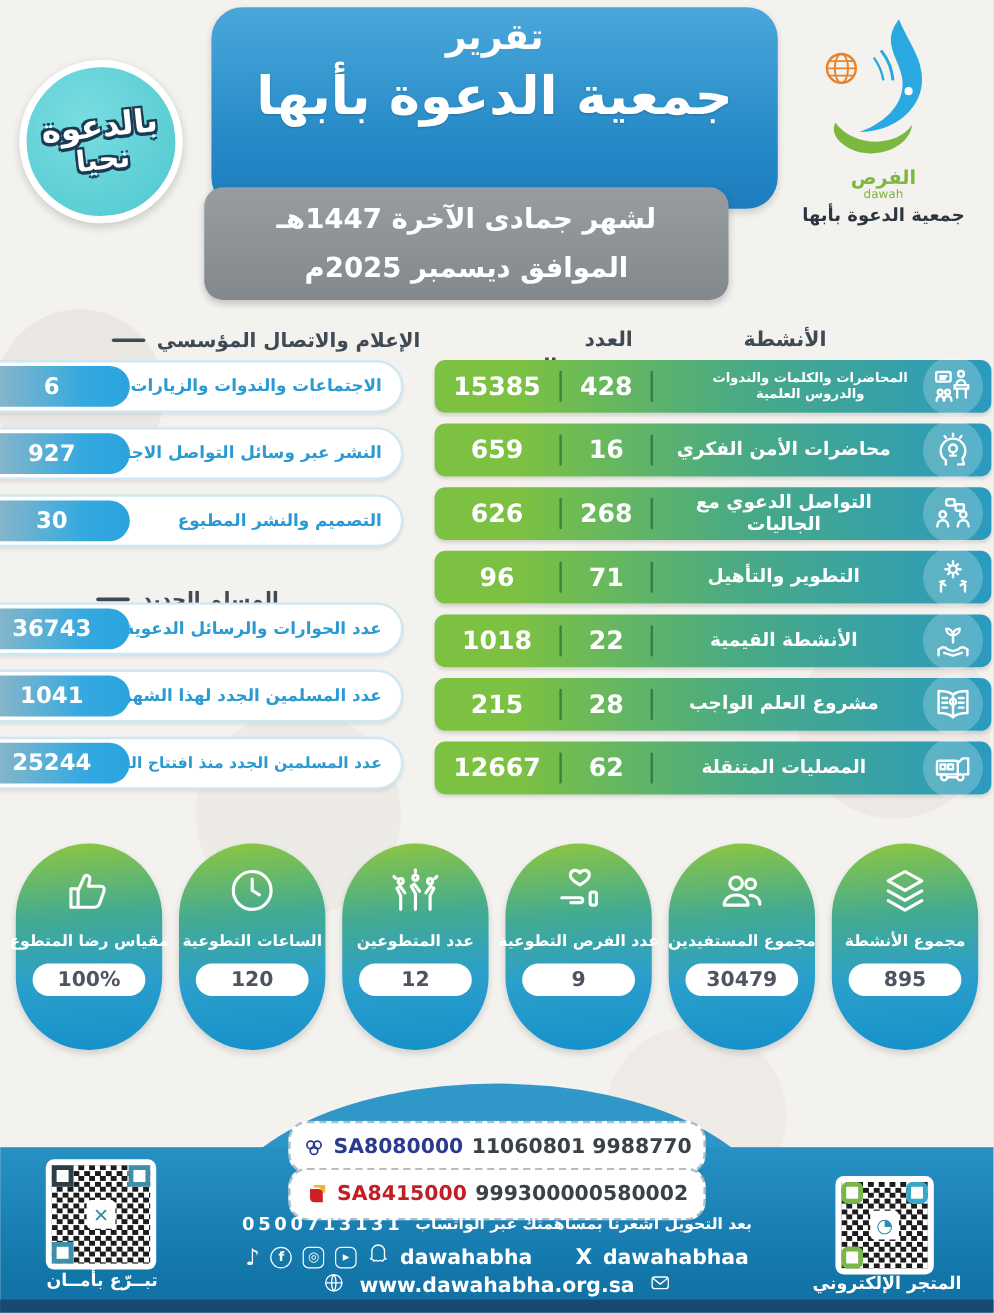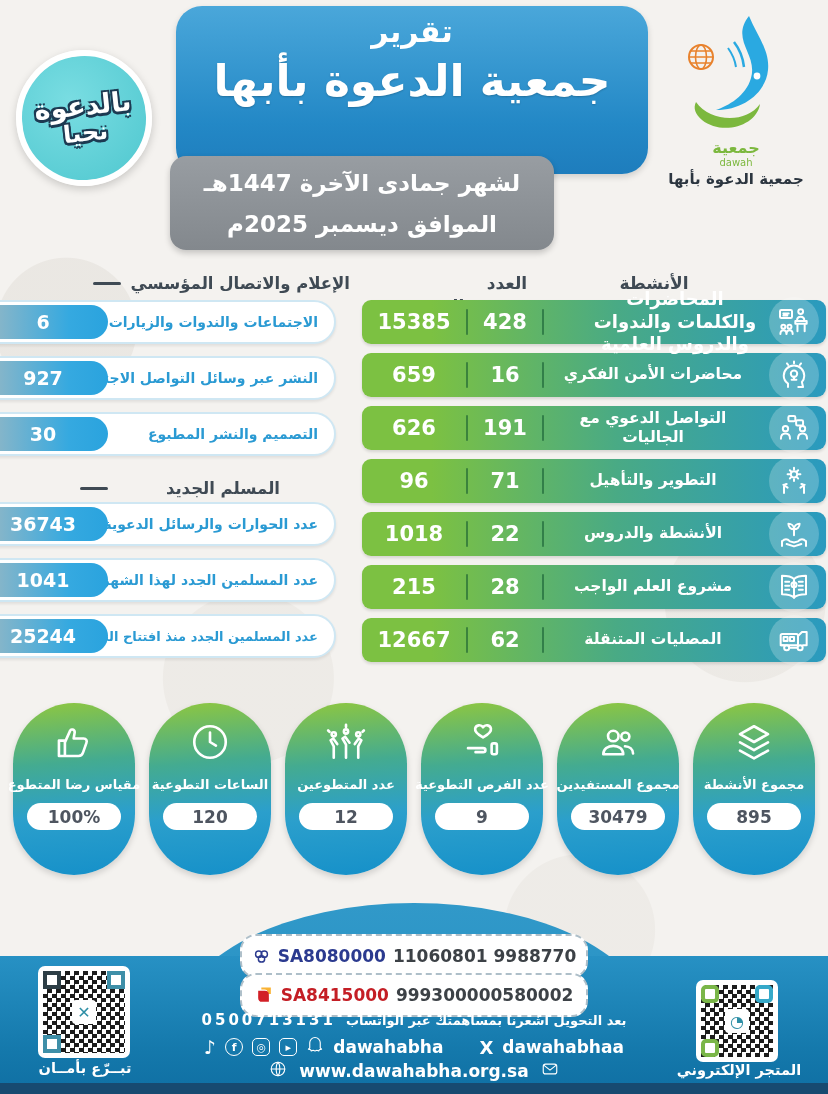--- a/index.html
+++ b/index.html
@@ -15,21 +15,21 @@
       radial-gradient(circle at 70% 85%, rgba(185,178,165,.10) 0 75px, transparent 76px); }
   .abs { position:absolute; }
 
   
   .title-card { left:176px; top:6px; width:472px; height:168px; border-radius:26px;
     background:linear-gradient(180deg,#4aa7da 0%,#2388c6 70%,#1e7dbd 100%);
     color:#fff; text-align:center; box-shadow:0 3px 6px rgba(0,0,0,.15); }
   .report-word { font-size:30px; font-weight:bold; margin-top:8px; }
   .org-callig  { font-size:44px; font-weight:bold; margin-top:6px; letter-spacing:-1px;
                  text-shadow:0 1px 2px rgba(0,0,0,.2); }
-  .period-card { left:170px; top:156px; width:384px; height:94px; border-radius:16px;
+  .period-card { left:170px; top:156px; width:437px; height:94px; border-radius:16px;
     background:linear-gradient(180deg,#989da2,#83888d); color:#fff; text-align:center;
     font-weight:bold; font-size:23px; line-height:1.8; padding-top:7px;
     box-shadow:0 3px 6px rgba(0,0,0,.2); }
   .badge { left:16px; top:50px; width:136px; height:136px; border-radius:50%;
     background:radial-gradient(circle at 40% 35%, #79dde2, #4fc7cf);
     border:6px solid #fff; box-shadow:0 3px 8px rgba(0,0,0,.18);
     display:flex; flex-direction:column; align-items:center; justify-content:center;
     transform:rotate(-6deg); color:#fff; font-weight:bold;
     text-shadow:-2px -2px 0 #1d3a52, 2px -2px 0 #1d3a52, -2px 2px 0 #1d3a52, 2px 2px 0 #1d3a52, 0 3px 0 #1d3a52; }
   .badge .l1 { font-size:27px; } .badge .l2 { font-size:24px; margin-top:-2px; }
@@ -46,21 +46,21 @@
   .trows { left:362px; top:300px; width:464px; }
   .trow { height:44px; margin-bottom:9px; border-radius:9px; display:flex; align-items:center;
     background:linear-gradient(to left,#2a9abf 0%,#49aa85 45%,#7cc142 85%);
     box-shadow:0 2px 3px rgba(0,0,0,.12); color:#fff; }
   .cicon { width:64px; display:flex; justify-content:center; }
   .cicon .circ { width:50px; height:50px; border-radius:50%; background:rgba(255,255,255,.22);
     display:flex; align-items:center; justify-content:center; }
   .cicon svg { width:32px; height:32px; stroke:#fff; fill:none; stroke-width:1.5;
     stroke-linecap:round; stroke-linejoin:round; }
   .clabel { flex:1; text-align:center; font-weight:bold; font-size:15.5px; line-height:1.25; padding:0 4px; }
-  .clabel.two { font-size:18px;padding-left:48px; }
+  .clabel.two { font-size:11px;padding-left:48px; }
   .sep { width:2px; height:26px; background:rgba(14,84,46,.55); border-radius:1px; }
   .ccount { width:74px; text-align:center; font-weight:bold; font-size:21px; }
   .cbenef { width:104px; text-align:center; font-weight:bold; font-size:21px; }
 
   
   .sec-head { display:flex; align-items:center; color:#3f4a54; font-weight:bold; font-size:16.5px; }
   .sec-head .dash { width:28px; height:3px; background:#3f4a54; margin-right:10px; border-radius:2px; }
   .pill { left:-26px; width:362px; height:44px; background:#fff; border:2px solid #cfe7f3;
     border-radius:22px; box-shadow:0 2px 3px rgba(0,0,0,.08); }
   .pill .plabel { position:absolute; right:16px; top:0; height:40px; display:flex; align-items:center;
@@ -140,21 +140,21 @@
       <path d="M93 4 C74 28 102 42 95 66 C90 84 72 94 60 98 C88 98 110 80 112 58 C114 38 101 24 93 4 Z" fill="#2aa9e1"></path>
       <path d="M78 30 c7 9 9 16 10 25" stroke="#2aa9e1" stroke-width="2.5" fill="none"></path>
       <path d="M72 36 c5 7 7 12 8 19" stroke="#2aa9e1" stroke-width="2" fill="none"></path>
       <circle cx="101" cy="64" r="3.4" fill="#fff"></circle>
       <path d="M40 90 C54 110 90 112 104 92 C101 114 66 124 46 108 C39 102 37 96 40 90 Z" fill="#7cb83e"></path>
       <circle cx="45" cy="45" r="12" stroke="#e8822d" stroke-width="2" fill="none"></circle>
       <ellipse cx="45" cy="45" rx="5.5" ry="12" stroke="#e8822d" stroke-width="1.6" fill="none"></ellipse>
       <path d="M33.5 45 h23 M35 39 h20 M35 51 h20" stroke="#e8822d" stroke-width="1.4"></path>
       <text x="28" y="76" font-size="16" font-weight="bold" fill="#7cb83e"></text>
     </svg>
-    <div style="color:#7cb83e;font-weight:bold;font-size:16px;margin-top:-28px">جمعية</div>
+    <div style="color:#7cb83e;font-weight:bold;font-size:16px;margin-top:-28px">الفرص</div>
     <div style="color:#7cb83e;font-weight:normal;font-size:10px">dawah</div>
     <div class="logo-callig">جمعية الدعوة بأبها</div>
   </div>
 
   <div class="abs thead">
     <div class="h-ico"></div>
     <div class="h-act">الأنشطة</div>
     <div class="h-cnt">العدد</div>
     <div class="h-ben">المستفيدين</div>
   </div>
@@ -209,21 +209,21 @@
               <path d="M2.2 20c0-2.4 1.5-3.8 3.4-3.8S9 17.6 9 20"></path>
               <circle cx="18.4" cy="12.5" r="2"></circle>
               <path d="M15 20c0-2.4 1.5-3.8 3.4-3.8s3.4 1.4 3.4 3.8"></path>
               <rect x="7.8" y="3" width="5.2" height="4" rx="1"></rect>
               <rect x="13.6" y="6.2" width="5.2" height="4" rx="1"></rect>
             </svg>
           </span>
         </div>
       <div class="clabel">التواصل الدعوي مع الجاليات</div>
       <div class="sep"></div>
-      <div class="ccount">191</div>
+      <div class="ccount">268</div>
       <div class="sep"></div>
       <div class="cbenef">626</div>
     </div>
 
     <div class="trow">
       <div class="cicon">
           <span class="circ">
         <svg viewBox="0 0 24 24">
               <circle cx="12" cy="7" r="2.4"></circle>
               <path d="M12 3.4V2M12 12v-1.4M8.6 7H7.2M16.8 7h-1.4M9.9 4.9 8.9 3.9M14.1 4.9l1-1M9.9 9.1l-1 1M14.1 9.1l1 1"></path>
@@ -242,21 +242,21 @@
       <div class="cicon">
           <span class="circ">
         <svg viewBox="0 0 24 24">
               <path d="M12 13V8.5"></path>
               <path d="M12 8.5C12 6 10 4.4 7.8 4.4c0 2.6 2 4.1 4.2 4.1zM12 8.5c0-2.5 2-4.1 4.2-4.1 0 2.6-2 4.1-4.2 4.1z"></path>
               <path d="M3 17.5c2-2 4-2 6 0l3 .9 3-.9c2-2 4-2 6 0"></path>
               <path d="M3 17.5V21M21 17.5V21M6.5 19.5l5.5 1.8 5.5-1.8"></path>
             </svg>
           </span>
         </div>
-      <div class="clabel">الأنشطة والدروس</div>
+      <div class="clabel">الأنشطة القيمية</div>
       <div class="sep"></div>
       <div class="ccount">22</div>
       <div class="sep"></div>
       <div class="cbenef">1018</div>
     </div>
 
     <div class="trow">
       <div class="cicon">
           <span class="circ">
         <svg viewBox="0 0 24 24">
@@ -307,21 +307,21 @@
   </div>
   <div class="abs pill" style="top:356px">
     <span class="plabel">النشر عبر وسائل التواصل الاجتماعي</span>
     <span class="pval">927</span>
   </div>
   <div class="abs pill" style="top:412px">
     <span class="plabel">التصميم والنشر المطبوع</span>
     <span class="pval">30</span>
   </div>
 
-  <div class="abs sec-head" style="left:80px;top:479px;width:200px;justify-content:space-between">
+  <div class="abs sec-head" style="left:80px;top:490px;width:200px;justify-content:flex-end">
     <span>المسلم الجديد</span>
       <span class="dash"></span>
   </div>
   <div class="abs pill" style="top:502px">
     <span class="plabel">عدد الحوارات والرسائل الدعوية</span>
     <span class="pval">36743</span>
   </div>
   <div class="abs pill" style="top:558px">
     <span class="plabel">عدد المسلمين الجدد لهذا الشهر</span>
     <span class="pval">1041</span>

